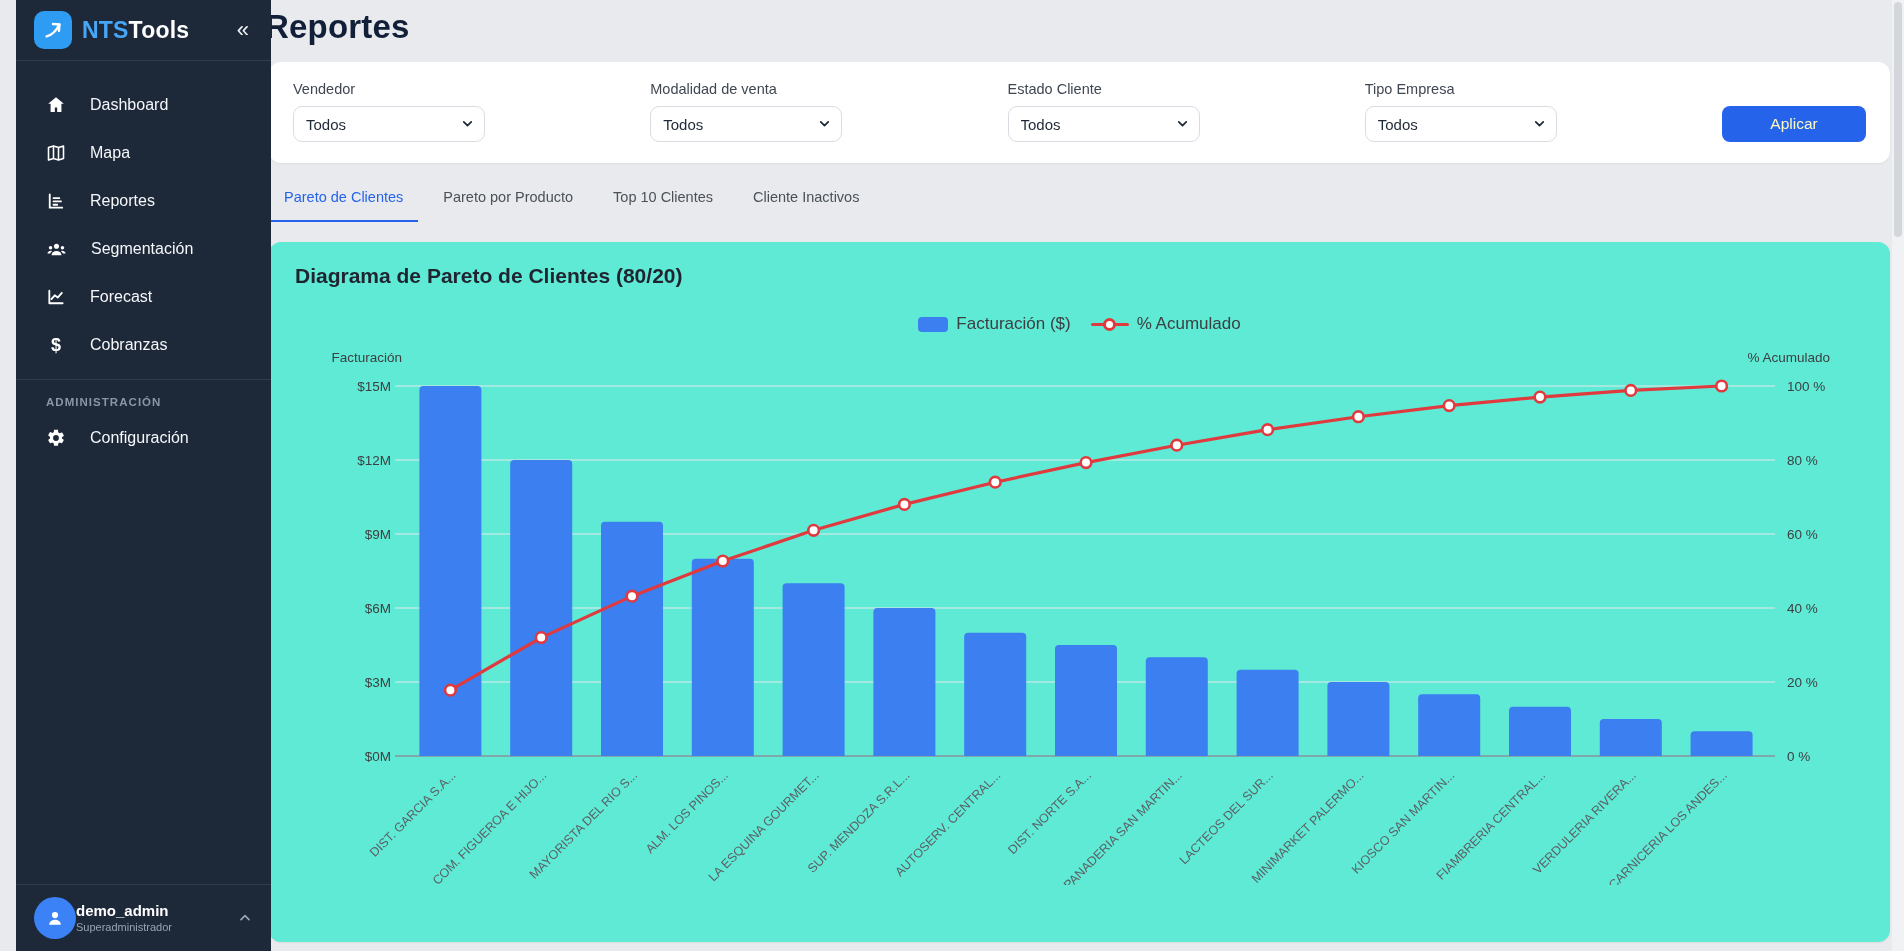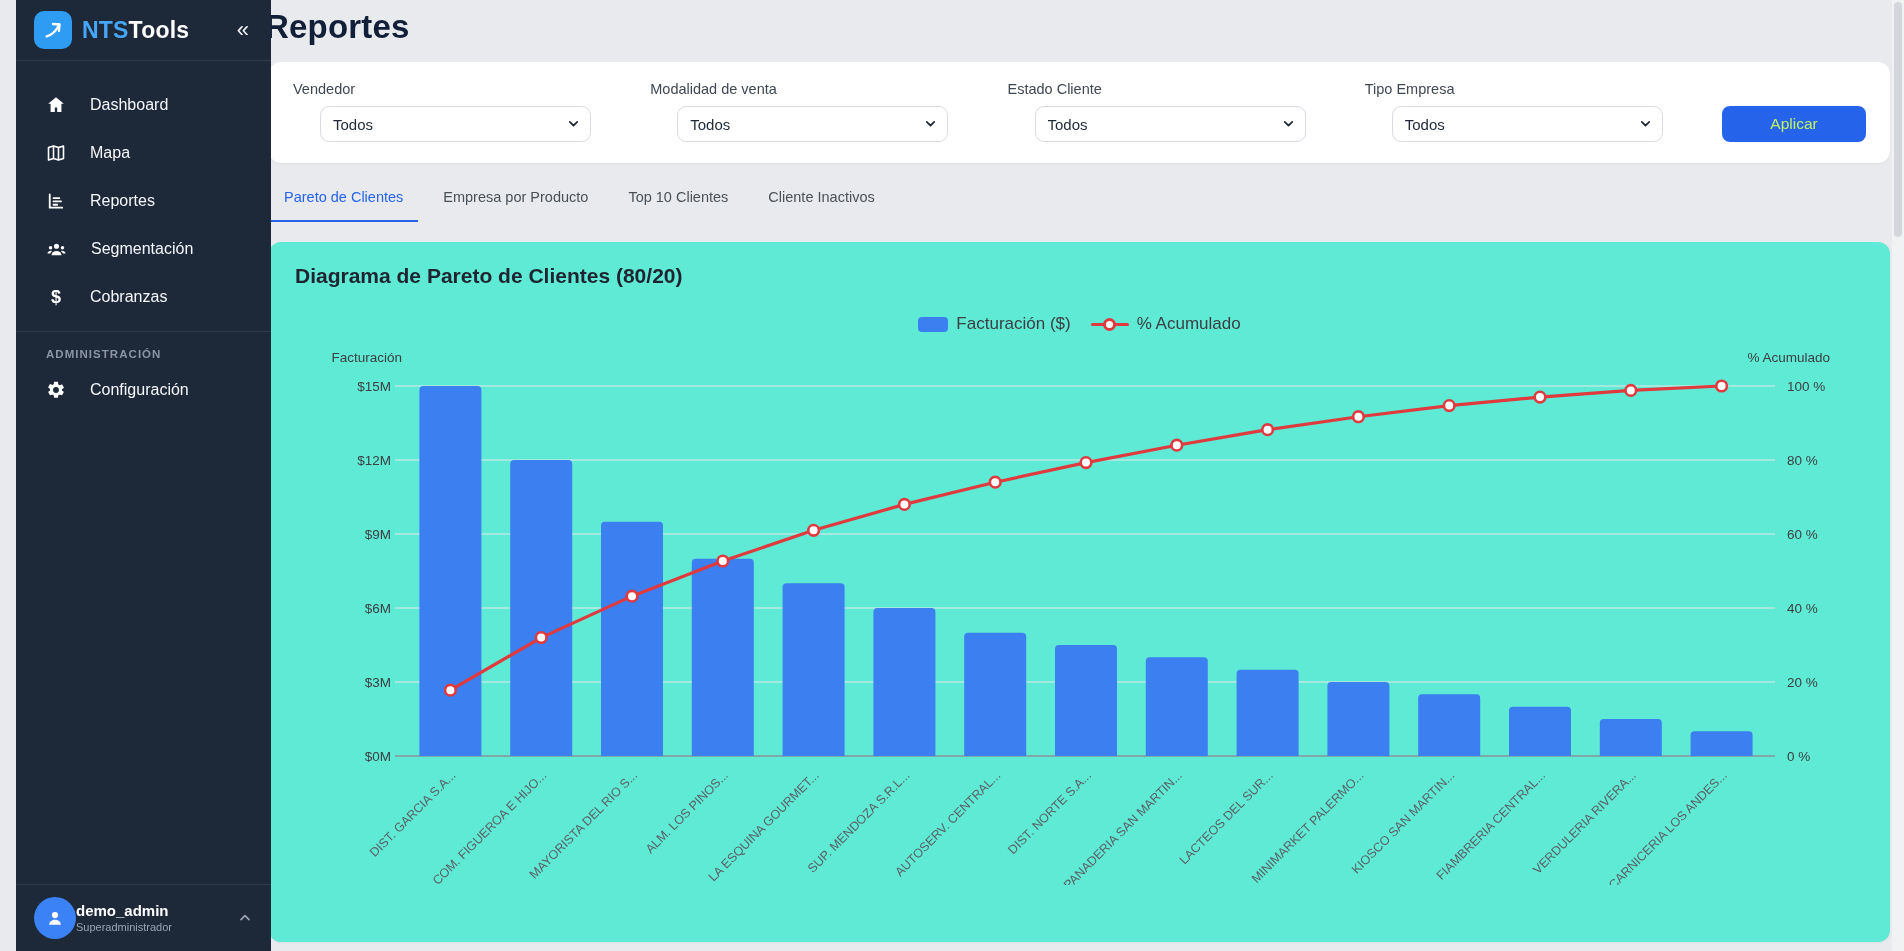--- a/index.html
+++ b/index.html
@@ -26,24 +26,24 @@
   .user-role { font-size:11px; color:#9aa3b2; }
   .user-chevron { margin-left:auto; color:#9aa3b2; }
 
   
   .main { margin-left:255px; height:951px; position:relative; }
   .page-title { font-size:33px; font-weight:700; color:#121f38; padding:8px 0 0 10px; letter-spacing:.2px; }
 
   .filter-card { margin:16px 14px 0; background:#fff; border-radius:12px; padding:19px 24px 21px; display:flex; align-items:flex-end; box-shadow:0 1px 2px rgba(16,24,40,.05); }
   .filter-fields { flex:1; display:grid; grid-template-columns:repeat(4,1fr); }
   .field-label { font-size:14.5px; color:#3f4752; margin-bottom:9px; }
-  .select-wrap { position:relative; width:271px;margin-left:27px; }
+  .select-wrap { position:relative; width:192px; }
   .select-wrap select { width:100%; height:36px; border:1px solid #d9dde3; border-radius:9px; background:#fff; appearance:none; -webkit-appearance:none; padding:0 30px 0 12px; font-size:15px; color:#1f2937; font-family:"Liberation Sans", sans-serif; cursor:pointer; }
   .select-chevron { position:absolute; right:10px; top:10px; pointer-events:none; color:#1f2937; }
-  .apply-btn { width:144px; height:36px; background:#2563eb; color:#bef264; border:none; border-radius:8px; font-size:15.5px; font-weight:500; cursor:pointer; font-family:"Liberation Sans", sans-serif; }
+  .apply-btn { width:144px; height:36px; background:#2563eb; color:#fef9c3; border:none; border-radius:8px; font-size:15.5px; font-weight:500; cursor:pointer; font-family:"Liberation Sans", sans-serif; }
 
   .tabs { margin:26px 14px 0; display:flex; gap:10px; }
   .tab { padding:0 15px 15px; font-size:14.5px; color:#4a5158; cursor:pointer; border-bottom:2.5px solid transparent; }
   .tab.active { color:#2563eb; border-bottom-color:#2563eb; font-weight:500; }
 
   .chart-card { margin:20px 14px 0; background:#5eead4; border-radius:12px; padding:22px 26px; height:700px; box-shadow:0 1px 2px rgba(16,24,40,.05); }
   .chart-title { font-size:21px; font-weight:700; color:#1f2430; }
   .legend { margin-top:26px; display:flex; justify-content:center; align-items:center; gap:20px; }
   .legend-item { display:flex; align-items:center; gap:8px; font-size:17px; color:#3c4043; cursor:pointer; }
   .legend-swatch { width:30px; height:15px; border-radius:4px; background:#3b7ff0; }
@@ -99,20 +99,27 @@
           <circle cx="12" cy="8.2" r="2.9"></circle>
           <path d="M6.3 18.6a5.7 4.9 0 0 1 11.4 0Z"></path>
           <circle cx="5.2" cy="10" r="2"></circle>
           <path d="M1.6 16.7a3.8 3.4 0 0 1 5.4-2.9 7 7 0 0 0-2.3 2.9Z"></path>
           <circle cx="18.8" cy="10" r="2"></circle>
           <path d="M22.4 16.7h-3.1a7 7 0 0 0-2.3-2.9 3.8 3.4 0 0 1 5.4 2.9Z"></path>
         </svg>
       <span>Segmentación</span>
     </div>
     <div class="nav-item">
+      <svg width="20" height="20" viewBox="0 0 24 24" fill="none" stroke="#ffffff" stroke-width="2.2" stroke-linecap="round" stroke-linejoin="round">
+          <path d="M4 4.5v15h16"></path>
+          <path d="M6.5 14.5 10.5 10l3.5 2.7 5-5.7"></path>
+        </svg>
+      <span>Forecast</span>
+    </div>
+    <div class="nav-item">
       <span class="dollar-glyph">$</span>
       <span>Cobranzas</span>
     </div>
 
     <div class="nav-divider"></div>
     <div class="section-label">ADMINISTRACIÓN</div>
 
     <div class="nav-item">
       <svg width="20" height="20" viewBox="0 0 24 24" fill="#ffffff">
           <path d="M19.14 12.94a7 7 0 0 0 .06-.94 7 7 0 0 0-.06-.94l2.03-1.58a.5.5 0 0 0 .12-.64l-1.92-3.32a.5.5 0 0 0-.61-.22l-2.39.96a7.3 7.3 0 0 0-1.62-.94l-.36-2.54A.5.5 0 0 0 13.9 2h-3.8a.5.5 0 0 0-.5.42l-.36 2.54c-.59.24-1.13.56-1.62.94l-2.39-.96a.5.5 0 0 0-.61.22L2.7 8.48a.5.5 0 0 0 .12.64l2.03 1.58a7 7 0 0 0 0 1.88l-2.03 1.58a.5.5 0 0 0-.12.64l1.92 3.32c.13.23.4.32.61.22l2.39-.96c.49.38 1.03.7 1.62.94l.36 2.54c.04.24.25.42.5.42h3.8c.25 0 .46-.18.5-.42l.36-2.54c.59-.24 1.13-.56 1.62-.94l2.39.96c.21.1.48.01.61-.22l1.92-3.32a.5.5 0 0 0-.12-.64l-2.03-1.58ZM12 15.5a3.5 3.5 0 1 1 0-7 3.5 3.5 0 0 1 0 7Z"></path>
@@ -178,21 +185,21 @@
               <path d="m6 9.5 6 6 6-6"></path>
             </svg>
         </div>
       </div>
     </div>
     <button class="apply-btn">Aplicar</button>
   </section>
 
   <div class="tabs">
     <div class="tab active">Pareto de Clientes</div>
-    <div class="tab">Empresa por Producto</div>
+    <div class="tab">Pareto por Producto</div>
     <div class="tab">Top 10 Clientes</div>
     <div class="tab">Cliente Inactivos</div>
   </div>
 
   <section class="chart-card">
     <h2 class="chart-title">Diagrama de Pareto de Clientes (80/20)</h2>
     <div class="legend">
       <div class="legend-item">
         <span class="legend-swatch" style="background: rgb(59, 127, 240);"></span>
         <span>Facturación ($)</span>

